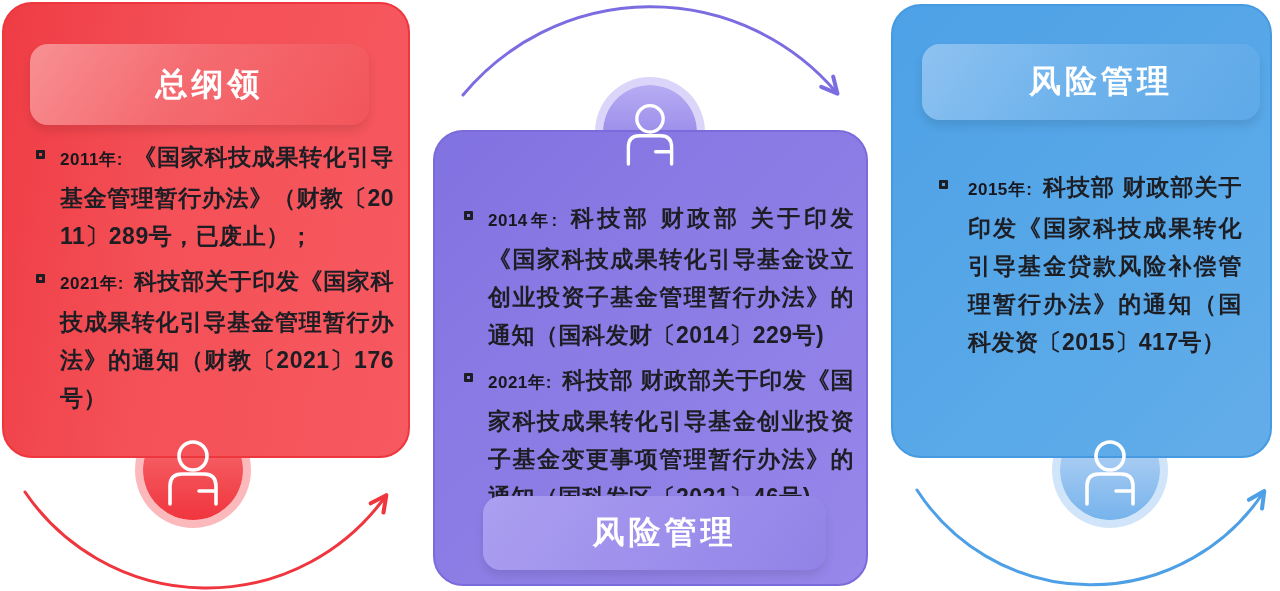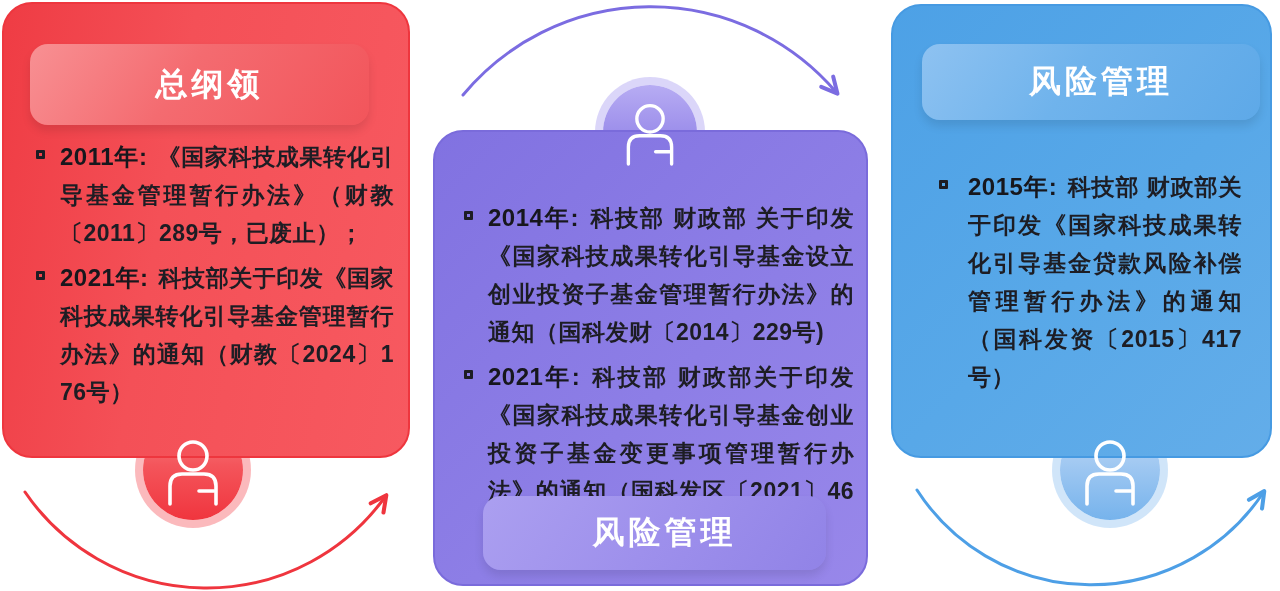--- a/index.html
+++ b/index.html
@@ -130,21 +130,21 @@
   .bullet {
     position: absolute;
     left: 0; top: 12px;
     width: 9px; height: 9px;
     border: 3.5px solid #1d1d24;
     border-radius: 1px;
     display: inline-block;
   }
   .yr {
     font-weight: 800;
-    font-size: 24px;
+    font-size: 17px;
     margin-right: 10px;
     color: #17171d;
   }
 </style>
 </head>
 <body>
 
 <div class="stage">
 
   <svg class="arcs" viewBox="0 0 1280 591">
@@ -172,21 +172,21 @@
     <div class="card-header hdr-red">
       <span>总纲领</span>
     </div>
     <ul class="entries en-red">
       <li class="entry">
         <span class="bullet"></span>
         <span class="yr">2011年:</span><span>《国家科技成果转化引导基金管理暂行办法》（财教〔2011〕289号，已废止）；</span>
       </li>
       <li class="entry">
         <span class="bullet"></span>
-        <span class="yr">2021年:</span><span>科技部关于印发《国家科技成果转化引导基金管理暂行办法》的通知（财教〔2024〕176号）</span>
+        <span class="yr">2021年:</span><span>科技部关于印发《国家科技成果转化引导基金管理暂行办法》的通知（财教〔2021〕176号）</span>
       </li>
     </ul>
   </section>
 
   <section class="card card-purple">
     <ul class="entries en-purple">
       <li class="entry">
         <span class="bullet"></span>
         <span class="yr">2014年:</span><span>科技部 财政部 关于印发《国家科技成果转化引导基金设立创业投资子基金管理暂行办法》的通知（国科发财〔2014〕229号)</span>
       </li>

